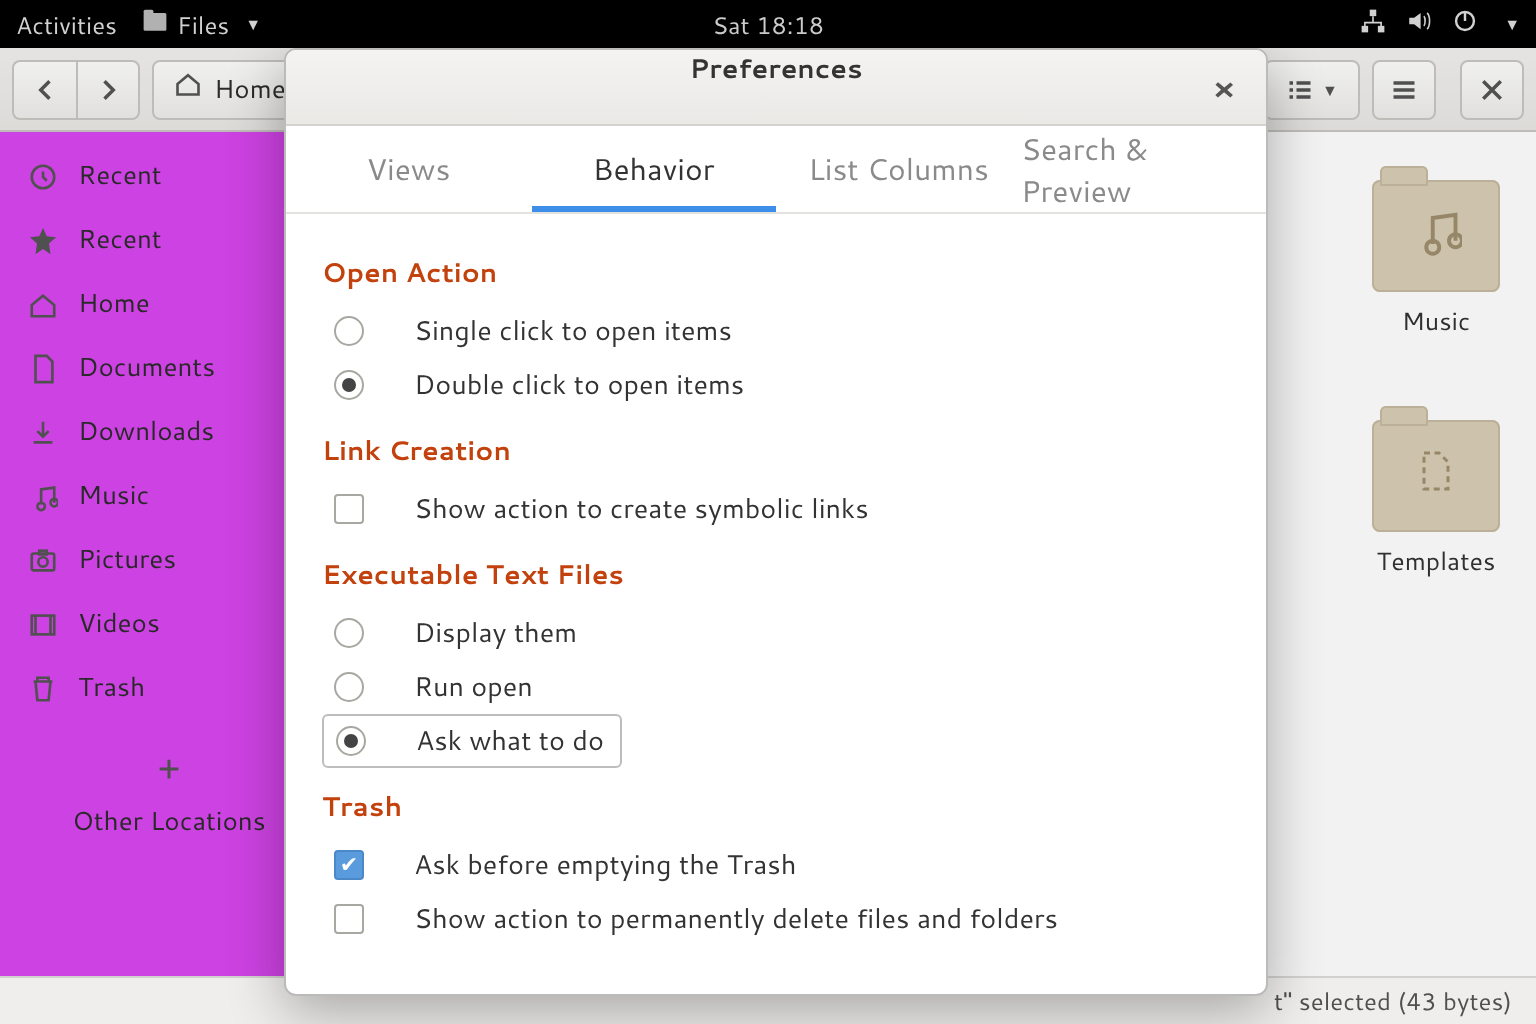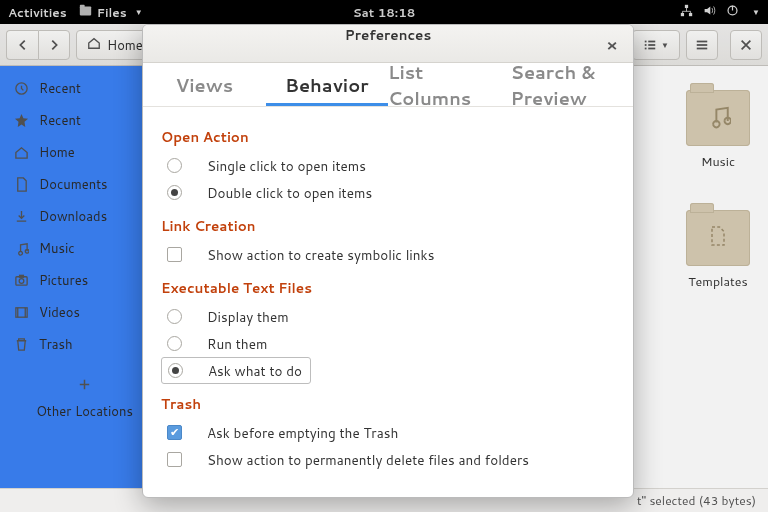--- a/index.html
+++ b/index.html
@@ -1,52 +1,52 @@
 <!DOCTYPE html>
 <html><head>
 <meta charset="utf-8">
 <style>
   * { box-sizing: border-box; margin: 0; padding: 0; font-family: "Cantarell", "Segoe UI", sans-serif; }
   body { width: 768px; height: 512px; overflow: hidden; background: #f0f0f0; position: relative; }
   
-  .topbar { height: 24px; background: #000; color: #ddd; display: flex; align-items: center; font-size: 12px; font-weight: bold; padding: 0 8px; }
+  .topbar { height: 24px; background: #000; color: #ddd; display: flex; align-items: center; font-size: 12px; font-weight: normal; padding: 0 8px; }
   .topbar .center { position: absolute; left: 0; right: 0; text-align: center; pointer-events: none; }
   .topbar .right { margin-left: auto; display: flex; gap: 10px; align-items: center; }
   .topbar .left { display: flex; gap: 12px; align-items: center; }
   .topbar .tri { font-size: 8px; margin-left: 3px; }
   
   .headerbar { height: 42px; background: linear-gradient(#f2f1f0,#e8e7e4); border-bottom: 1px solid #c9c7c2; display: flex; align-items: center; padding: 0 6px; gap: 6px; }
   .btn { height: 30px; min-width: 32px; border: 1px solid #c9c7c2; background: linear-gradient(#fdfdfc,#eeedea); border-radius: 4px; display: flex; align-items: center; justify-content: center; font-size: 13px; color: #2e2e2e; }
   .btn.icon svg { width: 14px; height: 14px; }
   .navgrp { display: flex; }
   .navgrp .btn:first-child { border-radius: 4px 0 0 4px; border-right: none; }
   .navgrp .btn:last-child { border-radius: 0 4px 4px 0; }
   .pathbar { flex: 1; }
   .path-btn { display: flex; align-items: center; gap: 6px; padding: 0 10px; }
   .rightgrp { display: flex; gap: 6px; }
   
   .body { display: flex; height: calc(512px - 24px - 42px - 24px); background: #fff; }
-  .sidebar { width: 170px; background: #3b82f6; border-right: 1px solid #e2e0dc; padding: 6px 0; }
+  .sidebar { width: 170px; background: #d946ef; border-right: 1px solid #e2e0dc; padding: 6px 0; }
   .sidebar .item { display: flex; align-items: center; gap: 10px; padding: 7px 14px; font-size: 13px; color: #2c2c2c; }
   .sidebar .item svg { width: 15px; height: 15px; color: #555; flex-shrink: 0; }
   .main { flex: 1; background: #fff; padding: 24px 18px; display: flex; gap: 40px; justify-content: flex-end; }
   .folder { display: flex; flex-direction: column; align-items: center; gap: 6px; font-size: 12.5px; color: #333; }
   .folder-ico { width: 64px; height: 56px; background: #d9cdb5; border-radius: 4px; position: relative; box-shadow: inset 0 0 0 1px #c7bba1; }
   .folder-ico::before { content: ""; position: absolute; top: -7px; left: 4px; width: 24px; height: 10px; background: #d9cdb5; border-radius: 3px 3px 0 0; box-shadow: inset 0 0 0 1px #c7bba1; }
   .folder-glyph { position: absolute; left: 50%; top: 50%; transform: translate(-50%,-50%); color: #9e8f6e; }
   
   .statusbar { height: 24px; border-top: 1px solid #dfddd8; background: #fcfbfa; font-size: 12px; color: #555; display: flex; align-items: center; justify-content: flex-end; padding: 0 12px; }
   
   .dim { position: absolute; inset: 0; background: rgba(0,0,0,0.05); }
   
   .dialog { position: absolute; top: 24px; left: 142px; width: 492px; height: 474px; background: #fff; border: 1px solid #bbb; border-radius: 6px; box-shadow: 0 8px 28px rgba(0,0,0,0.3); display: flex; flex-direction: column; overflow: hidden; }
   .dlg-head { height: 38px; background: linear-gradient(#f4f3f1,#eae9e6); border-bottom: 1px solid #d5d3ce; display: flex; align-items: flex-start; justify-content: center; position: relative; font-size: 13.5px; font-weight: bold; color: #333; }
   .dlg-close { position: absolute; right: 10px; top: 8px; width: 22px; height: 22px; display: flex; align-items: center; justify-content: center; font-size: 16px; color: #555; cursor: pointer; }
   .dlg-tabs { height: 44px; display: flex; border-bottom: 1px solid #e4e2de; }
-  .dlg-tab { flex: 1; display: flex; align-items: center; justify-content: center; font-size: 18px; color: #8a8a8a; font-weight: 700; }
+  .dlg-tab { flex: 1; display: flex; align-items: center; justify-content: center; font-size: 15px; color: #8a8a8a; font-weight: 400; }
   .dlg-tab.active { color: #333; box-shadow: inset 0 -3px 0 #3d8ee8; }
   .dlg-body { padding: 10px 18px 18px 18px; overflow-y: auto; }
   .sect-title { font-size: 13.5px; font-weight: bold; color: #c2410c; margin: 10px 0 6px 0; }
   .opt { display: flex; align-items: center; gap: 25px; font-size: 13.5px; color: #333; padding: 4px 0 4px 6px; }
   .radio, .check { width: 15px; height: 15px; border: 1px solid #a9a7a1; background: #fff; flex-shrink: 0; display: flex; align-items: center; justify-content: center; }
   .radio { border-radius: 50%; }
   .radio.sel::after { content: ""; width: 7px; height: 7px; border-radius: 50%; background: #444; }
   .check { border-radius: 2px; }
   .check.sel { background: #5a9bde; border-color: #4b88c8; color: #fff; font-size: 11px; line-height: 1; }
 </style>
@@ -260,21 +260,21 @@
         <span>Show action to create symbolic links</span>
       </label>
 
     <div class="sect-title">Executable Text Files</div>
     <label class="opt">
         <span class="radio"></span>
         <span>Display them</span>
       </label>
     <label class="opt">
         <span class="radio"></span>
-        <span>Run them</span>
+        <span>Run open</span>
       </label>
     <label class="opt" style="border:1px solid #bdbdbd;border-radius:3px;width:max-content;padding:3px 8px 3px 6px;">
         <span class="radio sel"></span>
         <span>Ask what to do</span>
       </label>
 
     <div class="sect-title">Trash</div>
     <label class="opt">
         <span class="check sel">✔</span>
         <span>Ask before emptying the Trash</span>

